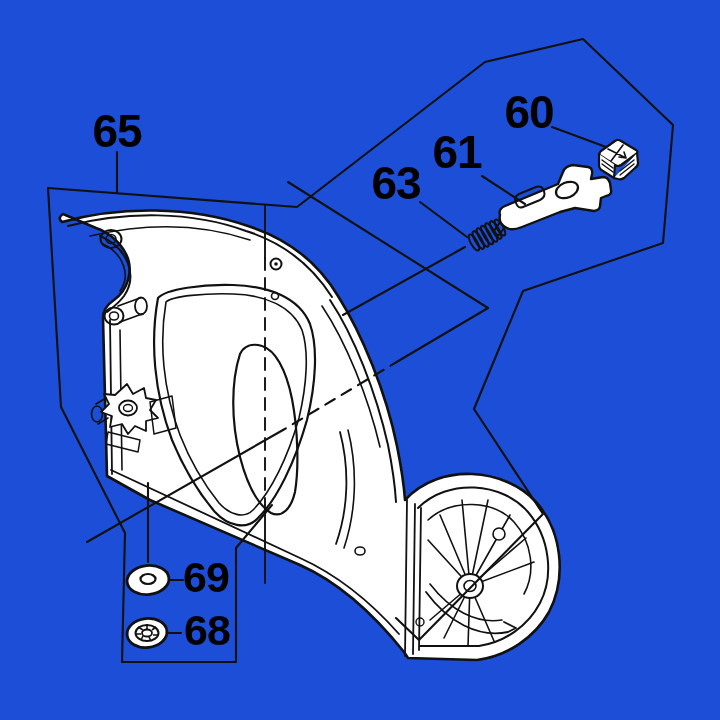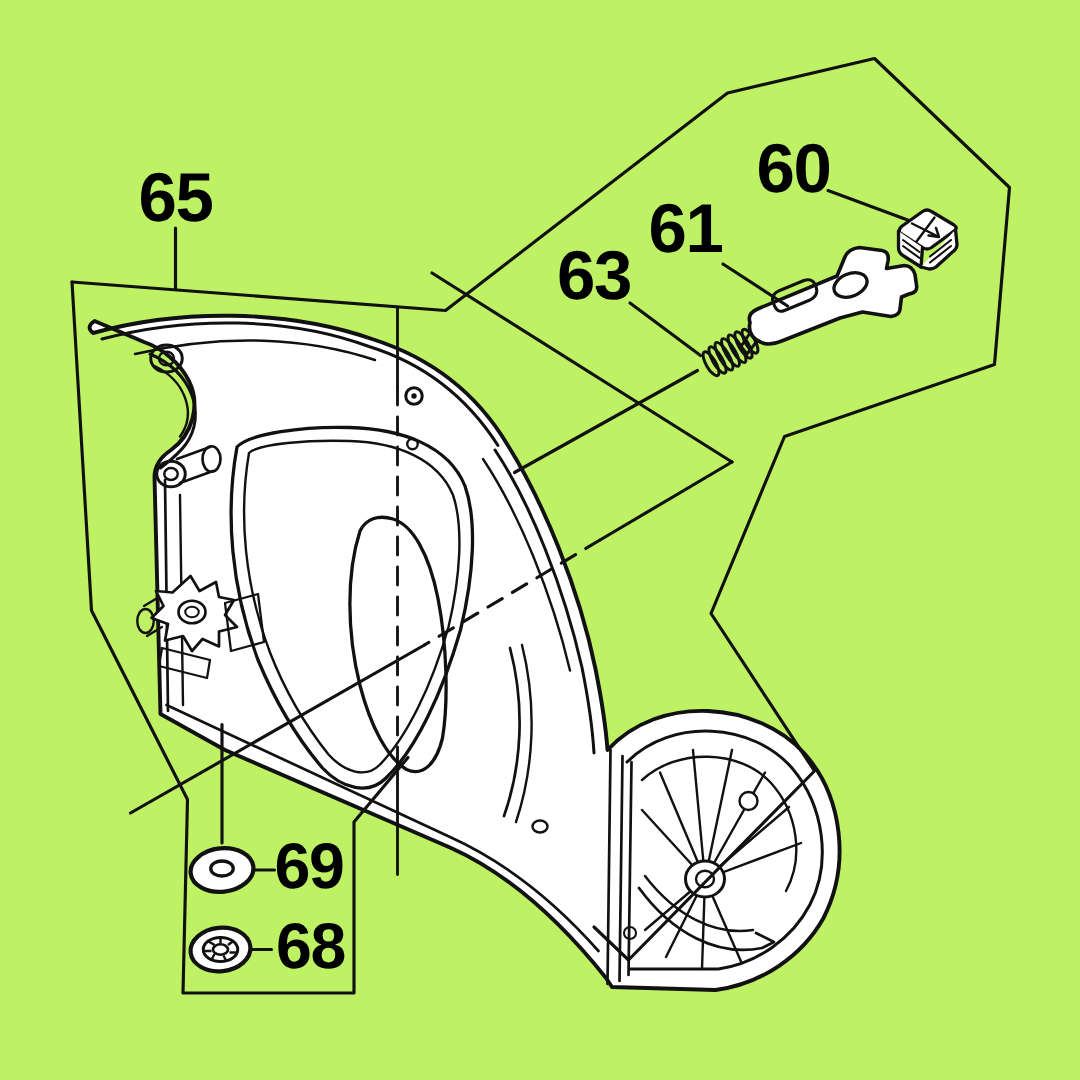--- a/index.html
+++ b/index.html
@@ -1,16 +1,16 @@
 <!DOCTYPE html>
 <html><head>
 <meta charset="utf-8">
 <style>
   html,body{margin:0;padding:0;background:#ffffff;}
-  .stage{position:relative;width:720px;height:720px;background:#bef264;overflow:hidden;
+  .stage{position:relative;width:720px;height:720px;background:#1d4ed8;overflow:hidden;
          font-family:"Liberation Sans", sans-serif;}
   svg{display:block}
   .callout{font-family:"Liberation Sans", sans-serif;font-weight:bold;fill:#000;}
   .big{font-size:46px;letter-spacing:-1px;}
   .med{font-size:43px;letter-spacing:-1px;}
 </style>
 </head>
 <body>
 
 <div class="stage">

